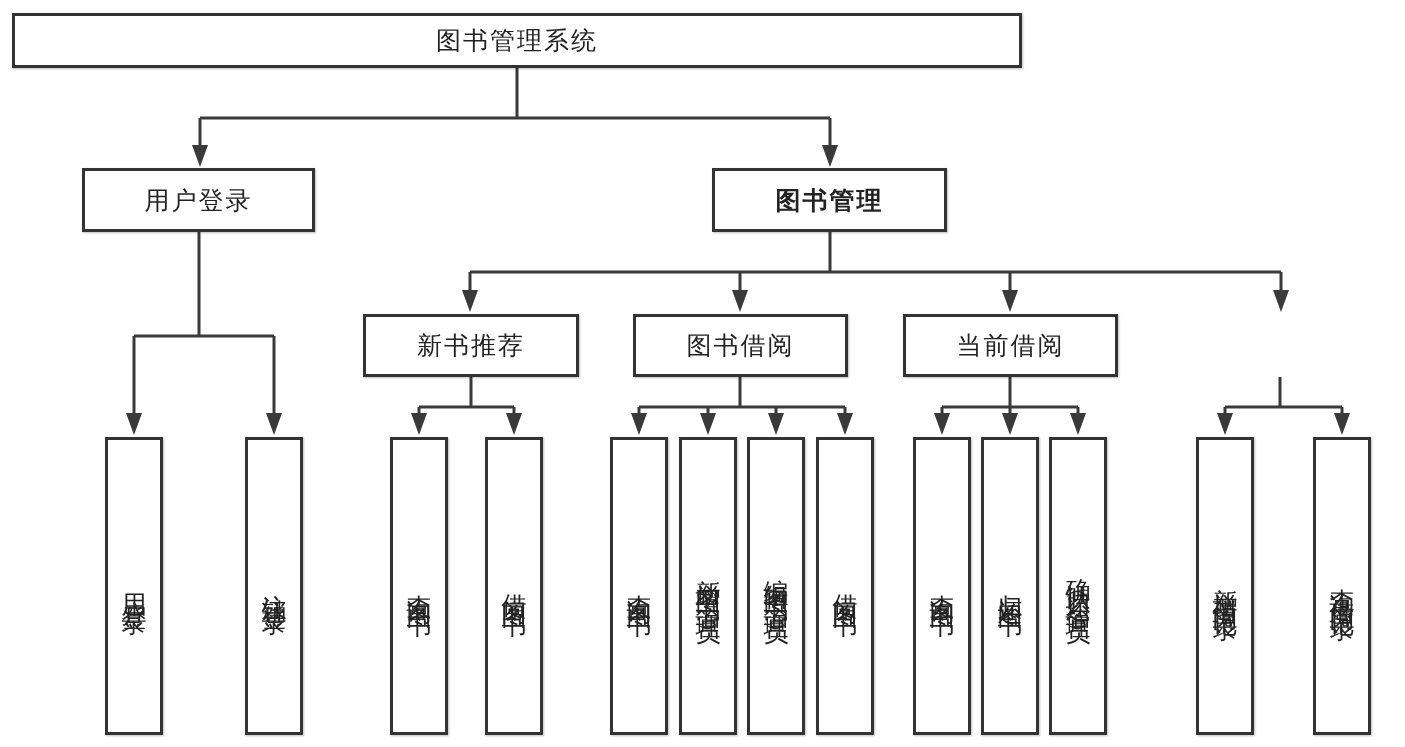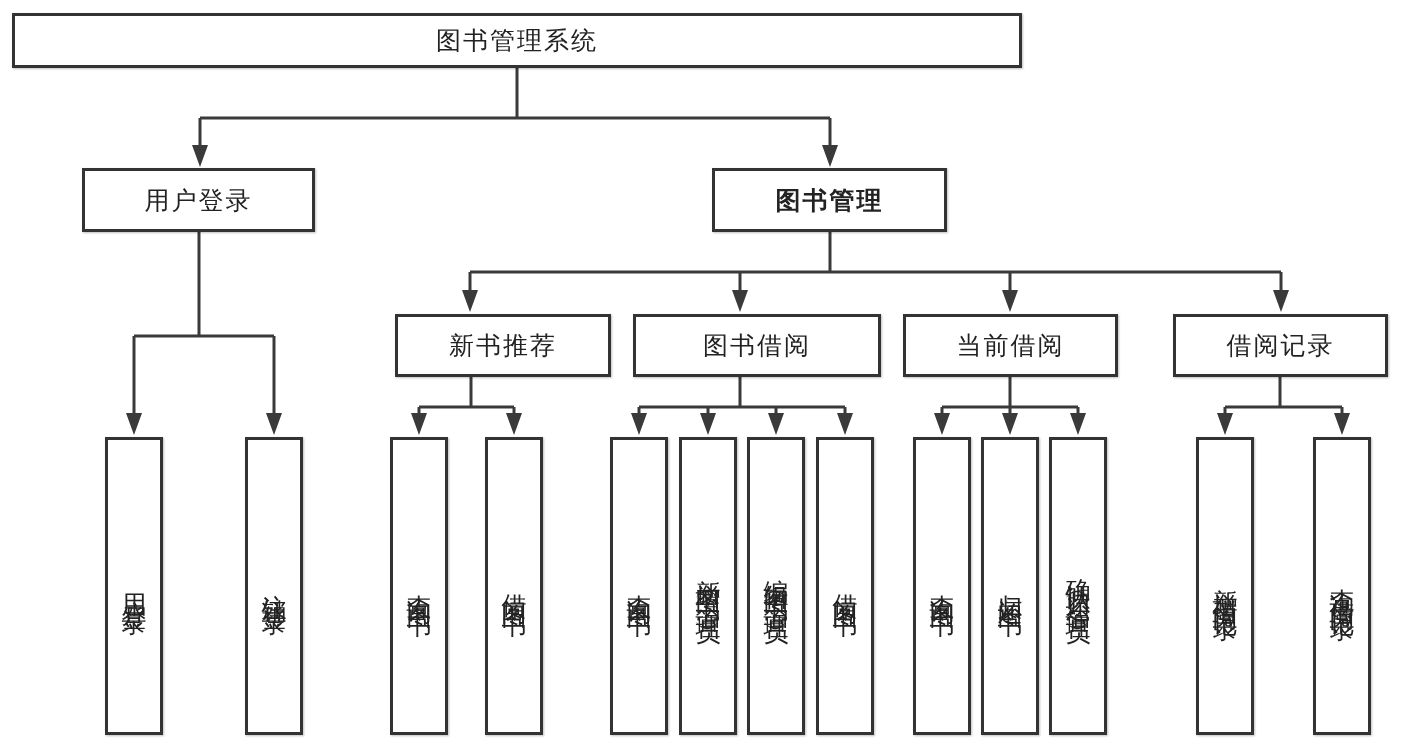--- a/index.html
+++ b/index.html
@@ -28,22 +28,22 @@
   .hnode{letter-spacing:2px;}
   .leaf{
     writing-mode:vertical-rl;
     font-size:25px;letter-spacing:6px;line-height:1;
     padding:4px 0;white-space:normal;
   }
   
   #b-root  {left:12px;  top:13px;  width:1010px;height:55px;}
   #b-l2-0  {left:82px;  top:168px; width:233px; height:64px;}
   #b-l2-1  {left:712px; top:168px; width:235px; height:64px;font-weight:bold;}
-  #b-l3-0  {left:363px; top:314px; width:216px; height:63px;margin-left:32px;}
-  #b-l3-1  {left:633px; top:314px; width:248px; height:63px;}
+  #b-l3-0  {left:363px; top:314px; width:216px; height:63px;}
+  #b-l3-1  {left:633px; top:314px; width:215px; height:63px;}
   #b-l3-2  {left:903px; top:314px; width:215px; height:63px;}
   #b-l3-3  {left:1173px;top:314px; width:215px; height:63px;}
   
   .leaf{top:437px;width:58px;height:298px;}
   #leaf-0 {left:105px;} #leaf-1 {left:245px;}
   #leaf-2 {left:390px;} #leaf-3 {left:485px;}
   #leaf-4 {left:610px;} #leaf-5 {left:679px;}
   #leaf-6 {left:747px;} #leaf-7 {left:816px;}
   #leaf-8 {left:913px;} #leaf-9 {left:981px;}
   #leaf-10{left:1049px;}#leaf-11{left:1196px;}
@@ -83,21 +83,20 @@
   </svg>
 
   <div class="box hnode" id="b-root">图书管理系统</div>
 
   <div class="box hnode" id="b-l2-0">用户登录</div>
   <div class="box hnode" id="b-l2-1">图书管理</div>
 
   <div class="box hnode" id="b-l3-0">新书推荐</div>
   <div class="box hnode" id="b-l3-1">图书借阅</div>
   <div class="box hnode" id="b-l3-2">当前借阅</div>
-  <div class="box hnode" id="b-l3-3">借阅记录</div>
 
   <div class="box leaf" id="leaf-0">用户登录</div>
   <div class="box leaf" id="leaf-1">注销登录</div>
   <div class="box leaf" id="leaf-2">查询图书</div>
   <div class="box leaf" id="leaf-3">借阅图书</div>
   <div class="box leaf" id="leaf-4">查询图书</div>
   <div class="box leaf" id="leaf-5">新增图书（管理员）</div>
   <div class="box leaf" id="leaf-6">编辑图书（管理员）</div>
   <div class="box leaf" id="leaf-7">借阅图书</div>
   <div class="box leaf" id="leaf-8">查询图书</div>

